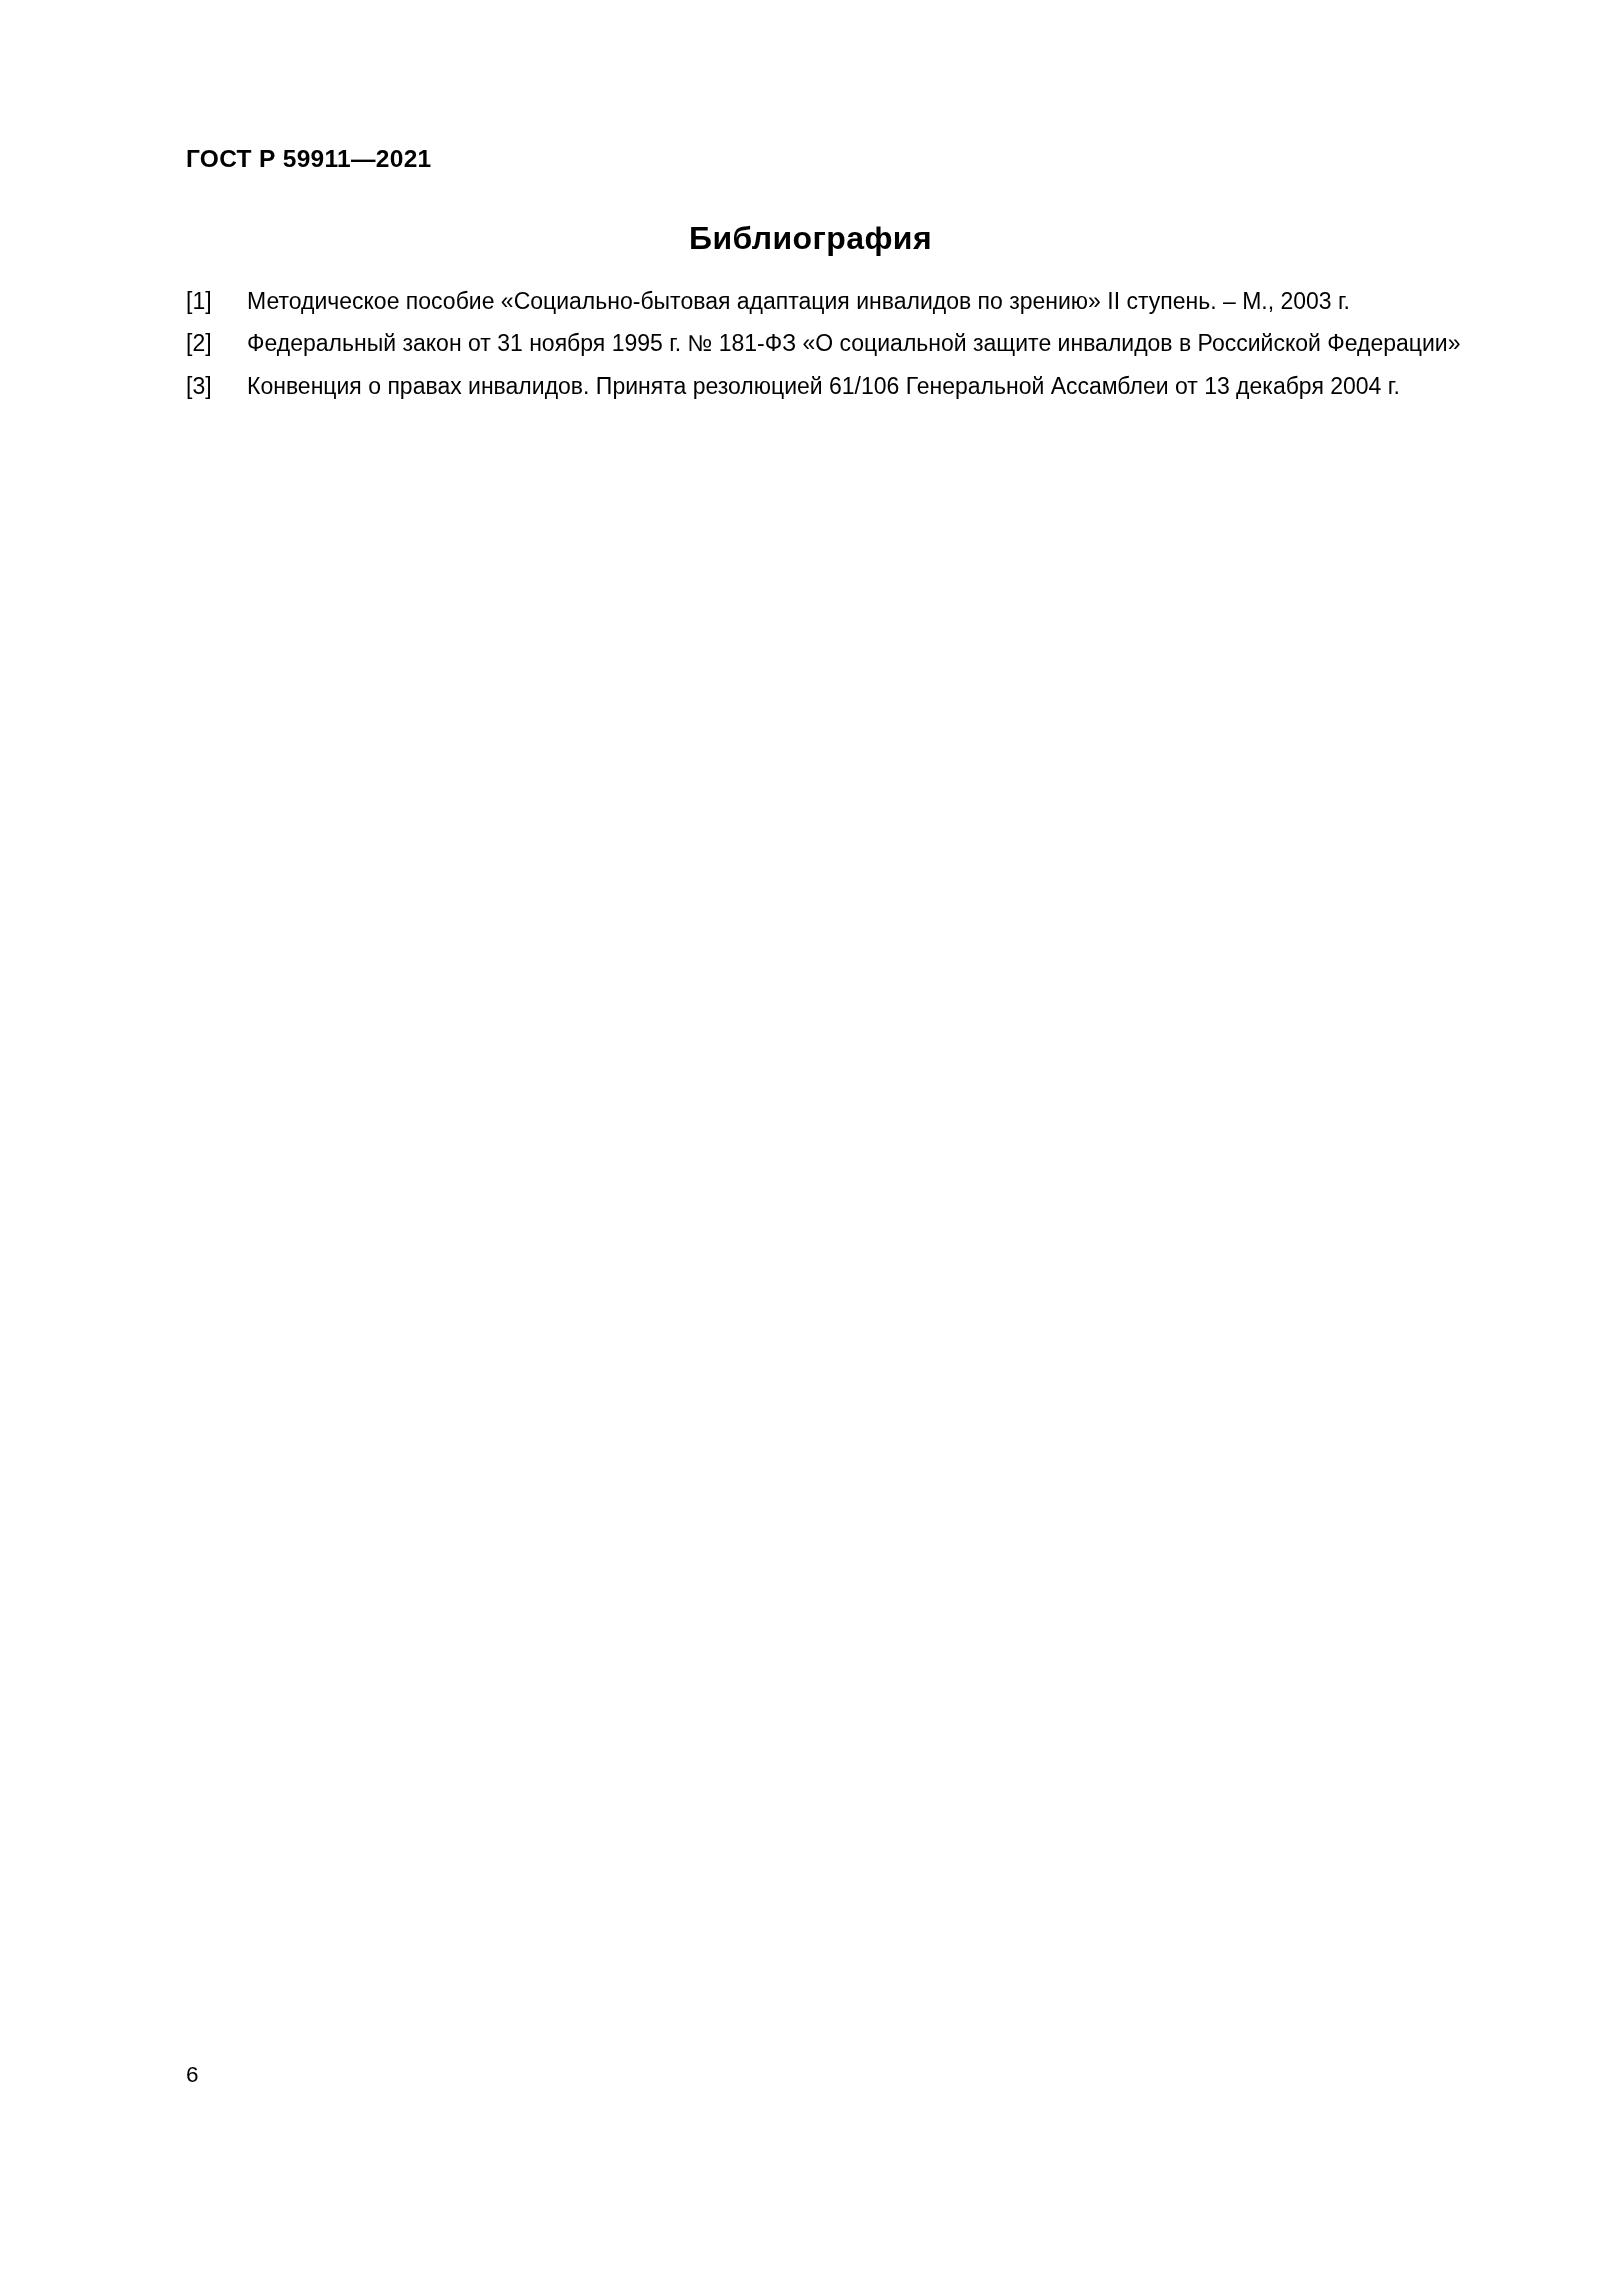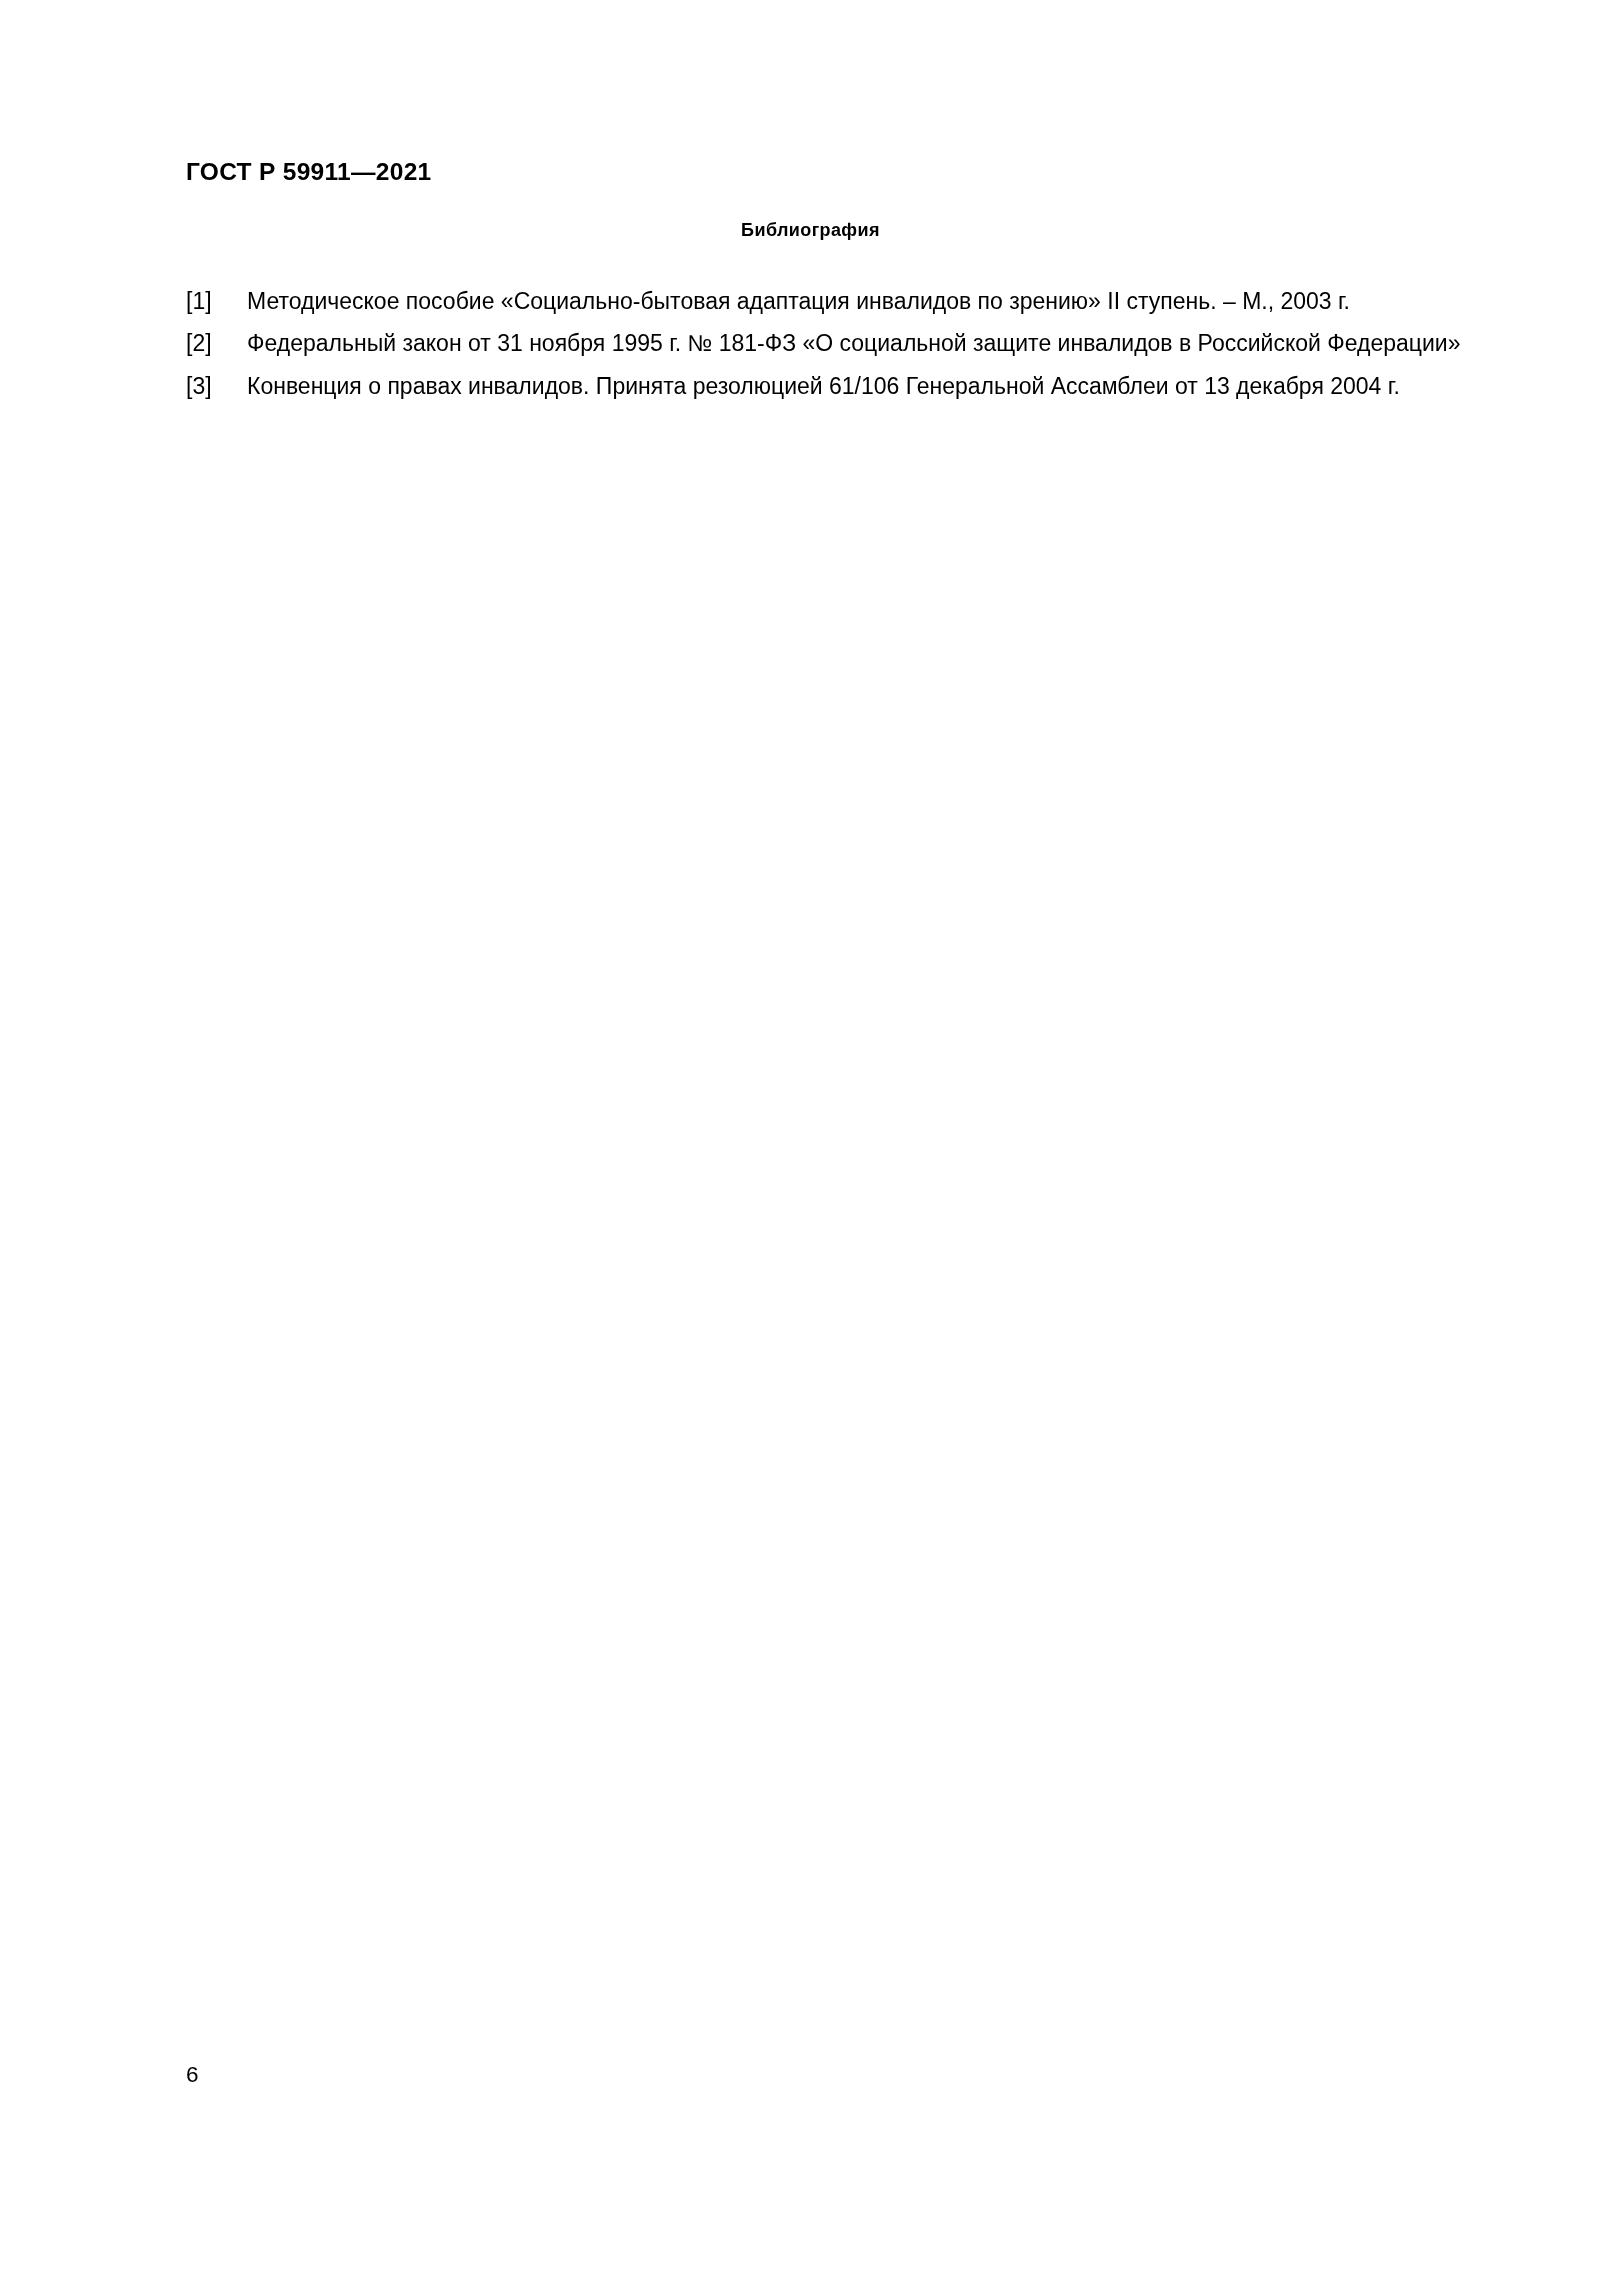--- a/index.html
+++ b/index.html
@@ -13,33 +13,33 @@
     height: 2293px;
     background: #ffffff;
     font-family: "Liberation Sans", sans-serif;
     color: #000000;
     box-sizing: border-box;
     overflow: hidden;
   }
   .header {
     position: absolute;
     left: 186px;
-    top: 158px;
+    top: 145px;
     font-size: 24.5px;
     font-weight: bold;
     letter-spacing: 0.3px;
     white-space: nowrap;
   }
   .section-title {
     position: absolute;
     left: 0;
     right: 0;
     top: 220px;
     text-align: center;
-    font-size: 18px;
+    font-size: 32px;
     font-weight: bold;
     letter-spacing: 0.4px;
   }
   .biblio {
     position: absolute;
     left: 186px;
     top: 286px;
     width: 1304px;
   }
   .entry {

